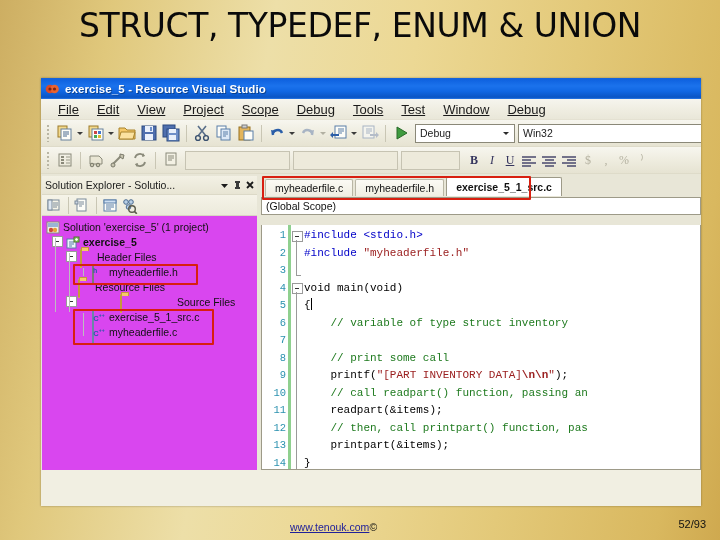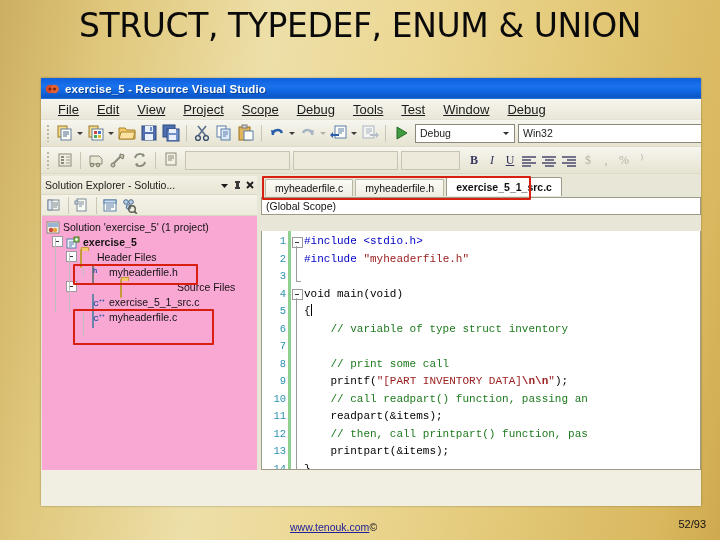--- a/index.html
+++ b/index.html
@@ -84,21 +84,21 @@
     padding-left:3px;border-bottom:1px solid #dcd9c7;
   }
   .solex-title{font-size:10.5px;color:#1b1b1b;white-space:nowrap;flex:1;}
   .hdr-btn{width:13px;height:14px;position:relative;flex:none;}
   .solex-tools{
     height:20px;display:flex;align-items:center;padding-left:3px;
     background:linear-gradient(180deg,#f5f3e8 0%,#eceadb 100%);
     border-bottom:1px solid #d8d5c2;
   }
   .se-ico{width:18px;height:17px;margin-right:1px;flex:none;position:relative;}
-  .tree{flex:1;background:#f9a8d4;padding:3px 0 0 2px;overflow:hidden;position:relative;}
+  .tree{flex:1;background:#d946ef;padding:3px 0 0 2px;overflow:hidden;position:relative;}
   .tnode{display:flex;align-items:center;height:15px;white-space:nowrap;position:relative;}
   .tnode .lbl{font-size:10.5px;color:#111;}
   .tnode .lbl.bold{font-weight:bold;}
   .expander{width:9px;height:9px;border:1px solid #9a9a9a;background:#fff;
     position:relative;flex:none;margin-right:3px;}
   .expander::before{content:"";position:absolute;left:1.5px;top:3.5px;width:4px;height:1px;background:#333;}
   .dots{width:9px;height:9px;flex:none;margin-right:3px;}
   .ic{width:14px;height:13px;flex:none;margin-right:3px;position:relative;}
   .folder{width:14px;height:11px;background:#f5c96a;border:1px solid #c49a3a;border-radius:1px;position:relative;}
   .folder::before{content:"";position:absolute;left:0;top:-3px;width:6px;height:3px;background:#f5c96a;border:1px solid #c49a3a;border-bottom:none;border-radius:1px 1px 0 0;}
@@ -112,21 +112,21 @@
   .editor{flex:1;display:flex;flex-direction:column;margin-left:2px;position:relative;background:#e8e6d7;}
   .tabstrip{height:20px;display:flex;align-items:flex-end;padding-left:6px;position:relative;}
   .tab{
     height:16px;line-height:16px;padding:0 9px;font-size:10.5px;color:#111;
     background:linear-gradient(180deg,#fbfaf4 0%,#f0eee2 100%);
     border:1px solid #b9b6a4;border-bottom:none;border-radius:2px 2px 0 0;
     margin-right:2px;white-space:nowrap;
   }
   .tab.active{background:#fff;font-weight:bold;height:18px;line-height:18px;border-color:#9d9a88;}
   .scopebar{
-    height:16px;background:#fff;border:1px solid #9d9a88;margin:1px 0 16px 2px;
+    height:16px;background:#fff;border:1px solid #9d9a88;margin:1px 0 10px 2px;
     display:flex;align-items:center;padding-left:4px;font-size:10.5px;color:#111;
   }
   .code-area{flex:1;background:#fff;border:1px solid #9d9a88;border-top:none;margin-left:2px;display:flex;overflow:hidden;position:relative;}
   .gutter{width:26px;flex:none;text-align:right;padding-top:2px;}
   .gutter div{font-family:"Liberation Mono", monospace;font-size:10.5px;line-height:17.5px;color:#2b91af;padding-right:2px;}
   .foldcol{width:12px;flex:none;position:relative;padding-top:2px;}
   .changebar{width:3px;flex:none;background:#8fd08f;margin-right:1px;}
   .codecol{flex:1;padding-top:2px;position:relative;overflow:hidden;}
   .cline{font-family:"Liberation Mono", monospace;font-size:11px;line-height:17.5px;white-space:pre;color:#000;}
   .c-pre{color:#0000c8;text-align:right;}
@@ -484,20 +484,25 @@
         </div>
 
         <div class="tnode" style="padding-left:36px;">
           <span class="dots"></span>
           <span class="ic">
             <span class="fileic"><span style="color:#2a58a8;">h</span></span>
           </span>
           <span class="lbl">myheaderfile.h</span>
         </div>
 
+        <div class="tnode" style="padding-left:22px;">
+          <span class="dots"></span>
+          <span class="ic"><span class="folder"></span></span>
+          <span class="lbl">Resource Files</span>
+        </div>
 
         <div class="tnode" style="padding-left:22px;gap:40px;">
           <span class="expander"></span>
           <span class="ic"><span class="folder"></span></span>
           <span class="lbl">Source Files</span>
         </div>
 
         <div class="tnode" style="padding-left:36px;">
           <span class="dots"></span>
           <span class="ic">

